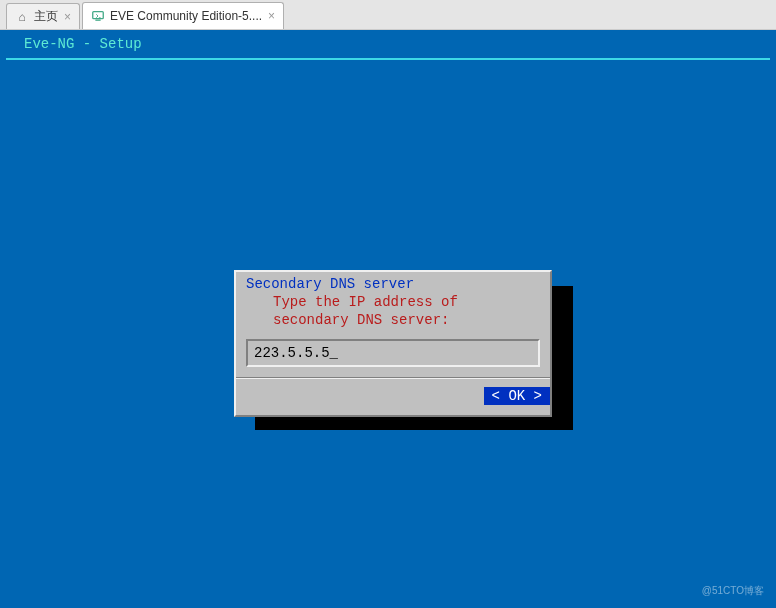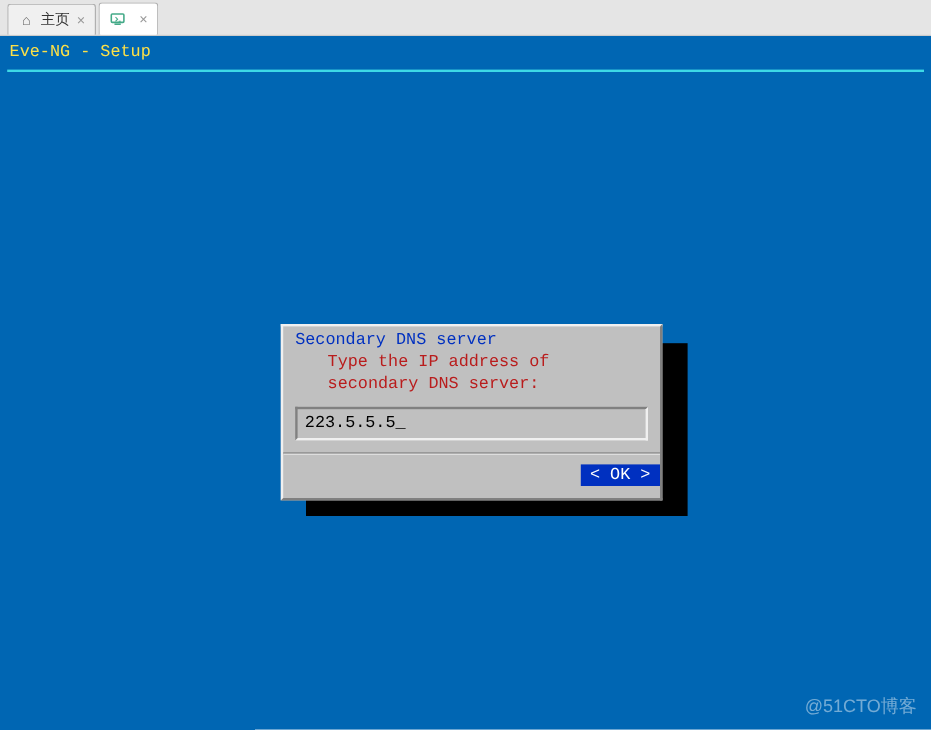--- a/index.html
+++ b/index.html
@@ -59,22 +59,22 @@
     }
     .console-area {
       position: relative;
       background: #0066b3;
       width: 776px;
       height: 578px;
     }
     .console-title {
       font-family: "Courier New", monospace;
       font-size: 14px;
-      color: #fde047;
-      padding: 6px 8px;
+      color: #5eead4;
+      padding: 6px 24px;
       letter-spacing: 0;
     }
     .console-hr {
       border: none;
       border-top: 2px solid #3dd9e6;
       margin: 0 6px 0 6px;
     }
     .dialog-shadow {
       position: absolute;
       top: 256px;
@@ -135,21 +135,21 @@
       color: #fff;
       font-family: "Courier New", monospace;
       font-size: 14px;
       padding: 1px 8px;
       cursor: pointer;
     }
     .watermark {
       position: absolute;
       bottom: 10px;
       right: 12px;
-      font-size: 15px;
+      font-size: 10px;
       color: rgba(255,255,255,0.45);
       font-family: sans-serif;
     }
     .home-icon {
       font-size: 12px;
       color: #666;
     }
     .vm-icon svg {
       width: 14px;
       height: 14px;
@@ -165,20 +165,21 @@
     <span class="tab-close">×</span>
   </div>
   <div class="tab active">
     <span class="tab-icon vm-icon">
       <svg viewBox="0 0 16 16">
           <rect x="2" y="3" width="12" height="8" rx="1" fill="none" stroke="#4a8" stroke-width="1.5"></rect>
           <rect x="5" y="12" width="6" height="1.5" fill="#4a8"></rect>
           <path d="M6 6 L8 8 L6 10 M9 10 L11 10" stroke="#4a8" stroke-width="1" fill="none"></path>
         </svg>
     </span>
+    <span>EVE Community Edition-5....</span>
     <span class="tab-close">×</span>
   </div>
 </div>
 
 <div class="console-area">
   <div class="console-title">Eve-NG - Setup</div>
   <hr class="console-hr">
 
   <div class="dialog-shadow"></div>
 

